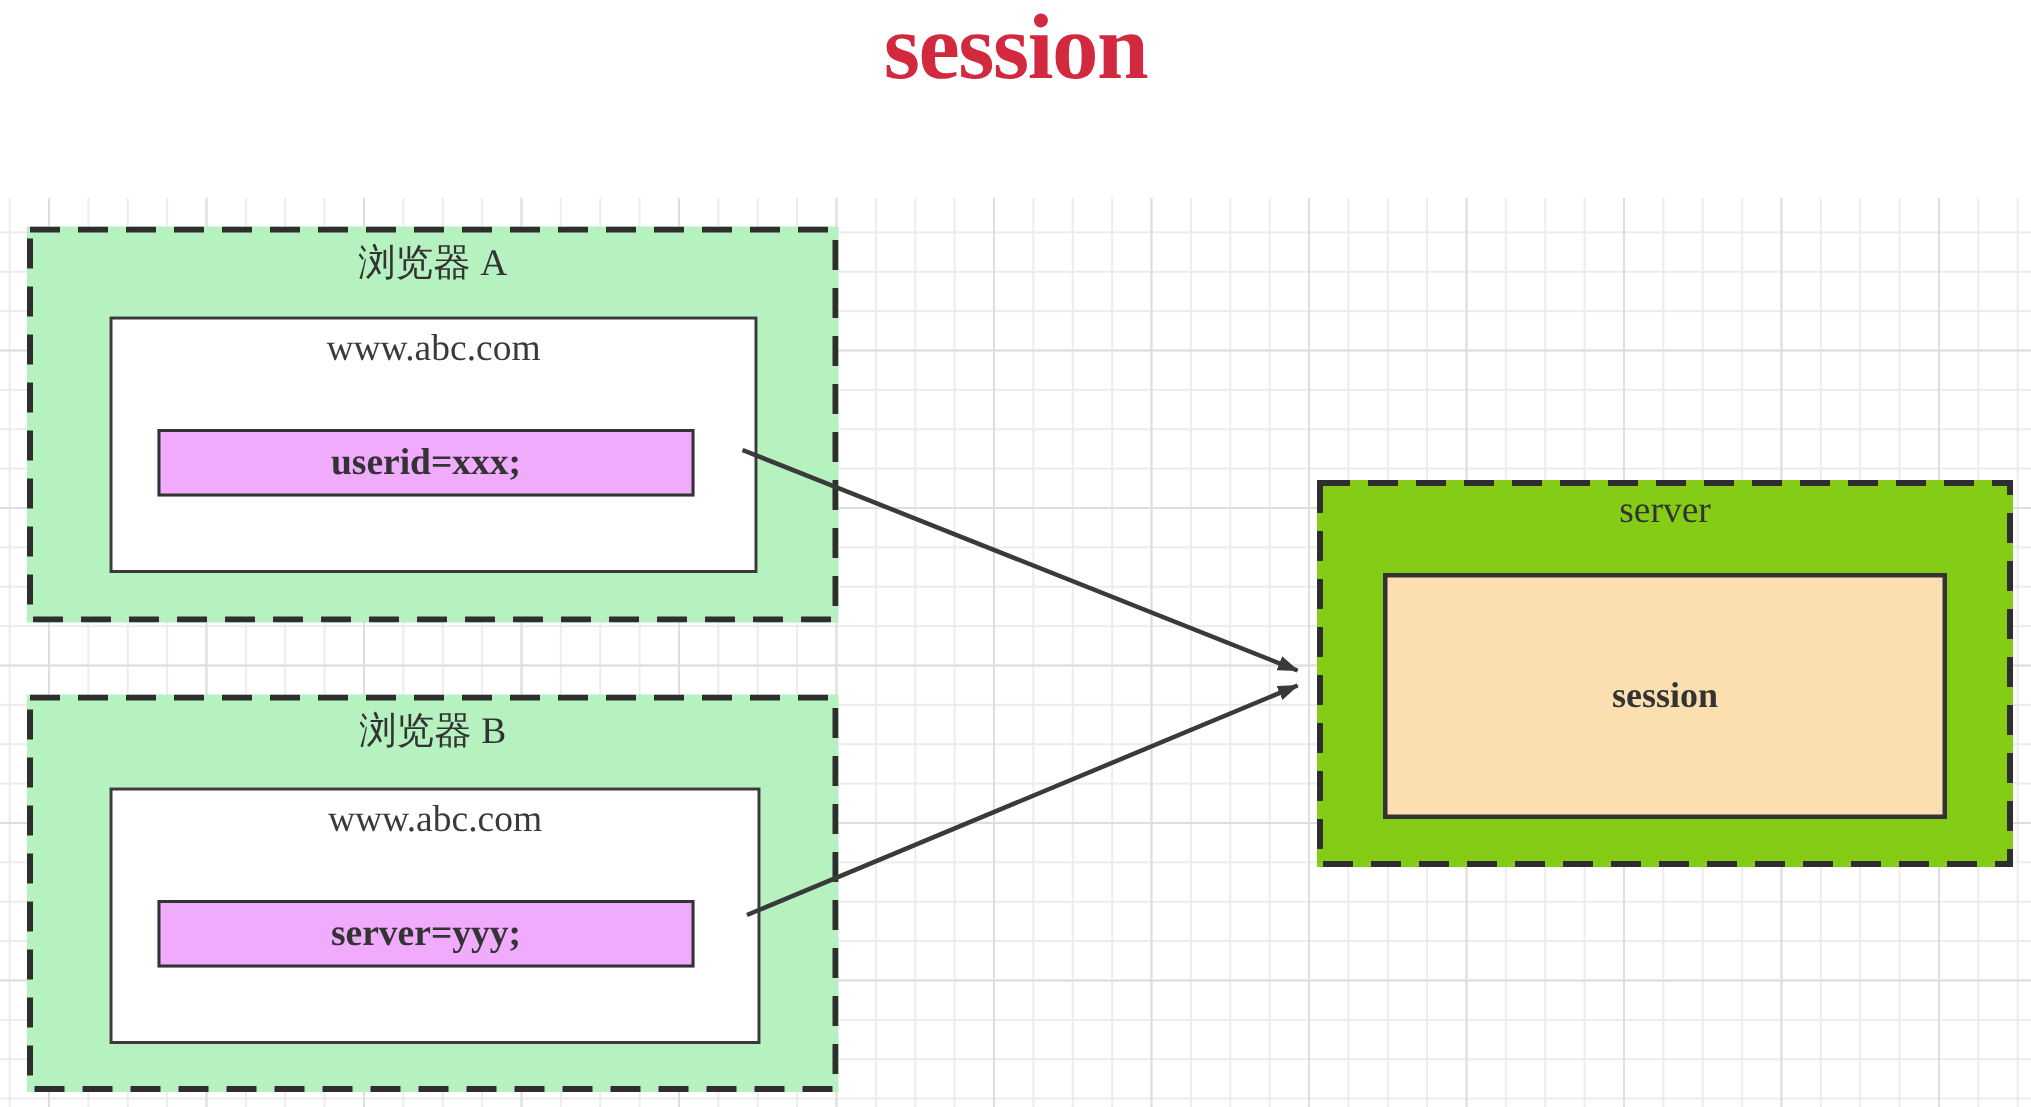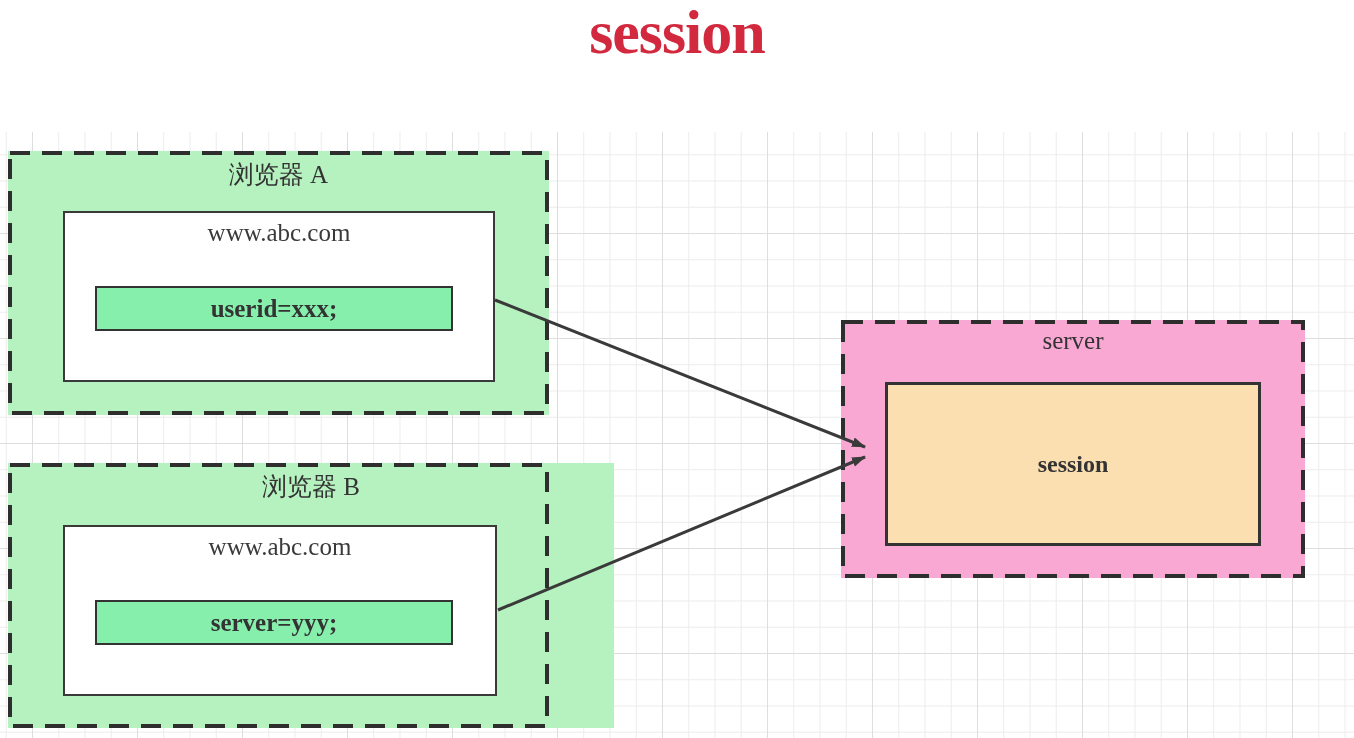--- a/index.html
+++ b/index.html
@@ -35,26 +35,26 @@
     left: 0; right: 0;
     margin: 0;
     text-align: center;
     font-size: 62px;
     line-height: 80px;
     font-weight: 800;
     letter-spacing: -1px;
     color: #d2293f;
   }
 
-  .group { position: absolute; }
+  .group { position: absolute; margin-left: 10px; }
   .group > svg.dash-rect { position: absolute; left: 0; top: 0; pointer-events: none; }
 
   .browser-a { left: 8px;   top: 151px; width: 541px; height: 264px; background: #b6f2bf; }
-  .browser-b { left: 8px;   top: 463px; width: 606px; height: 265px; background: #b6f2bf; }
-  .server-g  { left: 841px; top: 320px; width: 464px; height: 258px; background: #f9a8d4; }
+  .browser-b { left: 8px;   top: 463px; width: 541px; height: 265px; background: #b6f2bf; }
+  .server-g  { left: 868px; top: 320px; width: 464px; height: 258px; background: #84cc16; }
 
   .group-label {
     position: absolute;
     top: 7px; left: 0; right: 0;
     text-align: center;
     font-size: 25px;
     color: #333333;
   }
 
   .site-box {
@@ -70,21 +70,21 @@
     top: 6px; left: 0; right: 0;
     text-align: center;
     font-size: 25px;
     color: #3a3a3a;
   }
 
   .cookie-box {
     position: absolute;
     left: 30px; top: 73px;
     width: 358px; height: 45px;
-    background: #86efac;
+    background: #f0abfc;
     border: 2px solid #333333;
     display: flex;
     align-items: center;
     justify-content: center;
     font-size: 25px;
     font-weight: bold;
     color: #333333;
   }
 
   .session-box {

